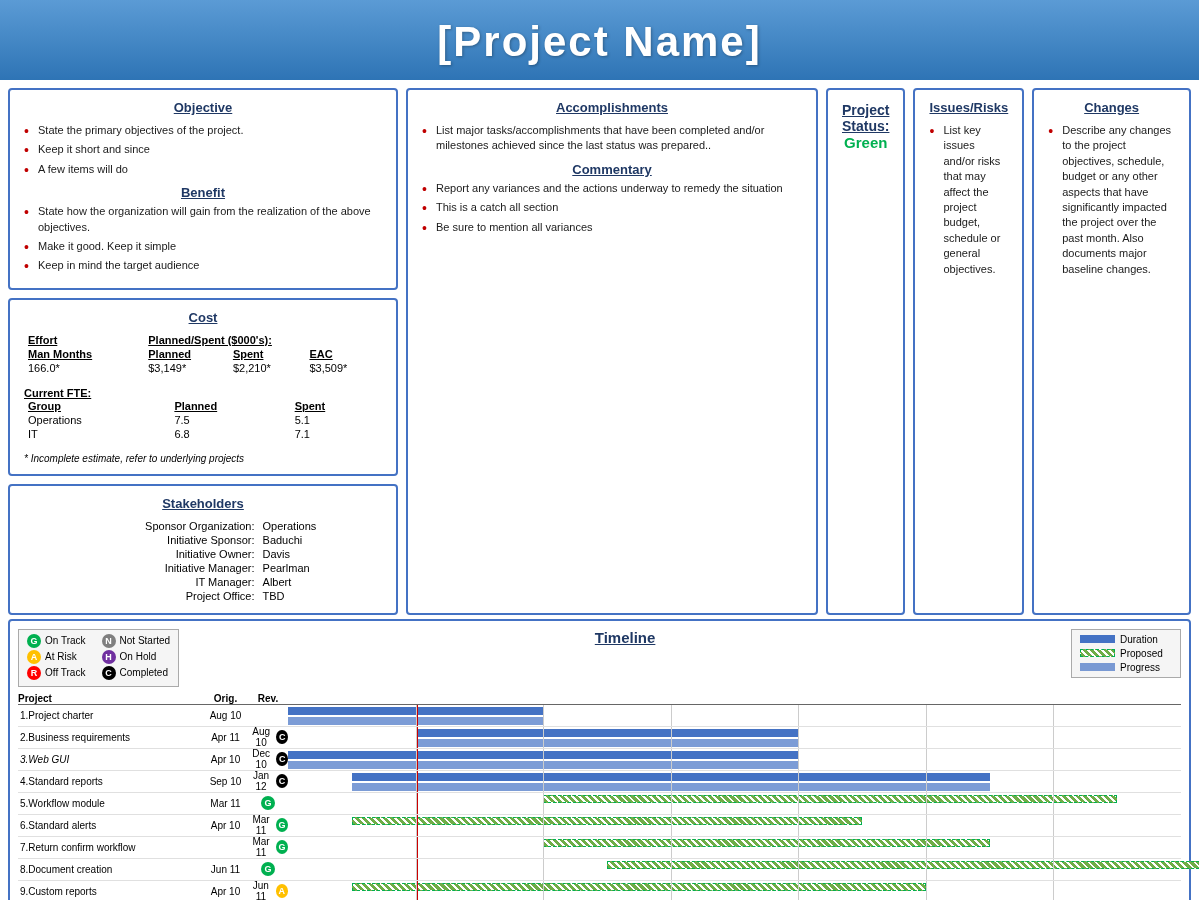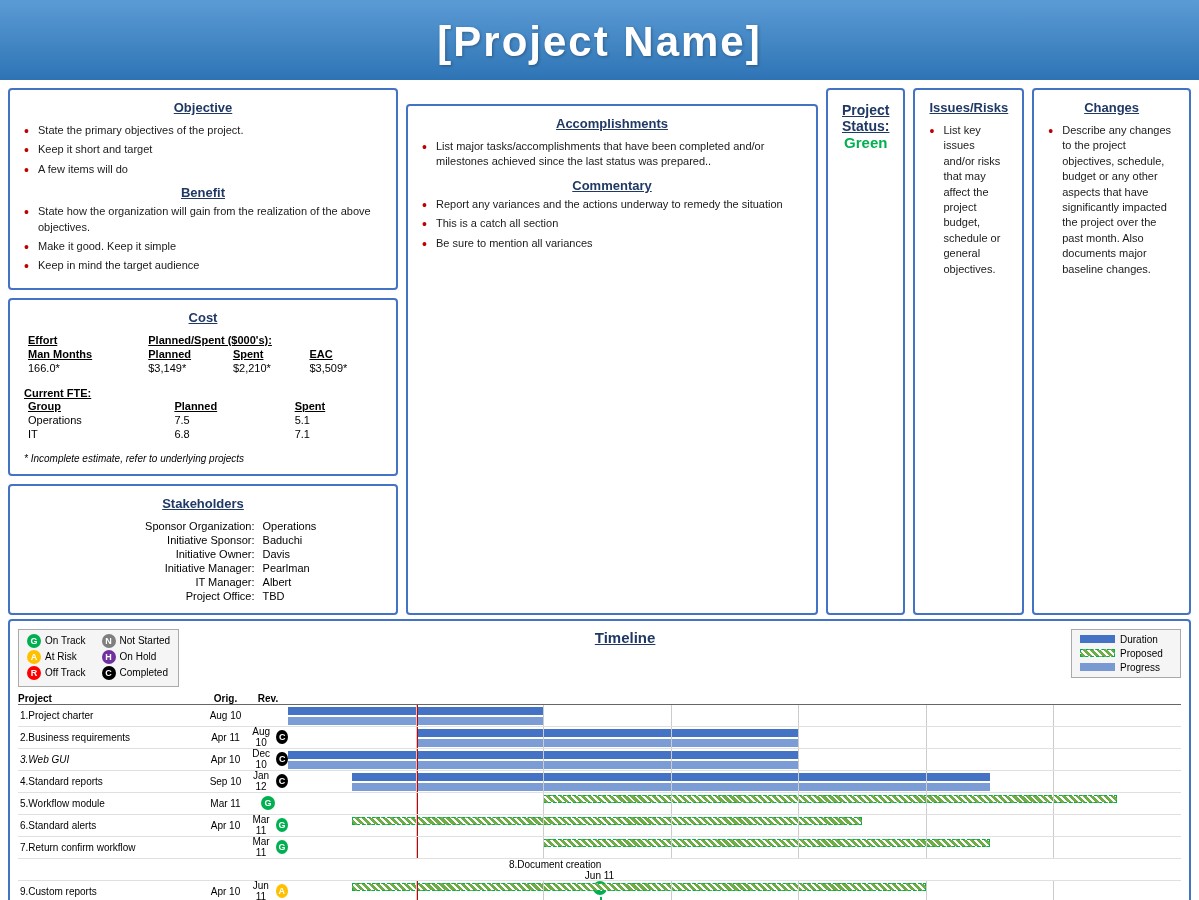--- a/index.html
+++ b/index.html
@@ -34,21 +34,20 @@
       flex-direction: column;
       width: 390px;
       gap: 8px;
       flex-shrink: 0;
     }
     .col-middle {
       display: flex;
       flex-direction: column;
       flex: 1;
       gap: 8px;
-      margin-top: 16px;
     }
     .col-right {
       display: flex;
       flex-direction: row;
       width: 365px;
       gap: 8px;
       flex-shrink: 0;
     }
     .panel {
       border: 2px solid #4472c4;
@@ -235,21 +234,21 @@
 </div>
 
 <div class="main-content">
 
   <div class="col-left">
 
     <div class="panel">
       <div class="panel-title">Objective</div>
       <ul class="bullet-list">
         <li>State the primary objectives of the project.</li>
-        <li>Keep it short and target</li>
+        <li>Keep it short and since</li>
         <li>A few items will do</li>
       </ul>
       <div class="panel-title section-divider">Benefit</div>
       <ul class="bullet-list">
         <li>State how the organization will gain from the realization of the above objectives.</li>
         <li>Make it good. Keep it simple</li>
         <li>Keep in mind the target audience</li>
       </ul>
     </div>
 
@@ -561,21 +560,21 @@
               <div style="position: absolute; height: 8px; top: 2px; left: 28.5714%; width: 50%; background: repeating-linear-gradient(45deg, rgb(112, 173, 71), rgb(112, 173, 71) 3px, rgb(255, 255, 255) 3px, rgb(255, 255, 255) 5px); border: 1px dashed rgb(0, 176, 80);"></div>
               <div style="position: absolute; top: 0px; bottom: 0px; width: 2px; background: rgb(204, 0, 0); left: 14.3%;"></div>
               <div style="position: absolute; top: 0px; bottom: 0px; width: 1px; background: rgb(204, 204, 204); left: 14.2857%;"></div>
               <div style="position: absolute; top: 0px; bottom: 0px; width: 1px; background: rgb(204, 204, 204); left: 28.5714%;"></div>
               <div style="position: absolute; top: 0px; bottom: 0px; width: 1px; background: rgb(204, 204, 204); left: 42.8571%;"></div>
               <div style="position: absolute; top: 0px; bottom: 0px; width: 1px; background: rgb(204, 204, 204); left: 57.1429%;"></div>
               <div style="position: absolute; top: 0px; bottom: 0px; width: 1px; background: rgb(204, 204, 204); left: 71.4286%;"></div>
               <div style="position: absolute; top: 0px; bottom: 0px; width: 1px; background: rgb(204, 204, 204); left: 85.7143%;"></div>
             </div>
           </div>
-          <div style="display: flex; align-items: center; height: 22px; border-bottom: 1px solid rgb(224, 224, 224); font-size: 10px; flex-direction: column;">
+          <div style="display: flex; align-items: center; height: 22px; border-bottom: 1px solid rgb(224, 224, 224); font-size: 10px;">
             <div style="width: 185px; flex-shrink: 0; padding-left: 2px; overflow: hidden; white-space: nowrap;">8.Document creation</div>
             <div style="width: 45px; flex-shrink: 0; text-align: center;">Jun 11</div>
             <div style="width: 40px; flex-shrink: 0; text-align: center; display: flex; align-items: center; justify-content: center; gap: 2px;">
               <div class="status-circle circle-g">G</div>
             </div>
             <div style="flex: 1 1 0%; position: relative; height: 100%;">
               <div style="position: absolute; height: 8px; top: 2px; left: 35.7143%; width: 78.5714%; background-color: rgb(68, 114, 196);"></div>
               <div style="position: absolute; height: 8px; top: 2px; left: 35.7143%; width: 78.5714%; background: repeating-linear-gradient(45deg, rgb(112, 173, 71), rgb(112, 173, 71) 3px, rgb(255, 255, 255) 3px, rgb(255, 255, 255) 5px); border: 1px dashed rgb(0, 176, 80);"></div>
               <div style="position: absolute; top: 0px; bottom: 0px; width: 2px; background: rgb(204, 0, 0); left: 14.3%;"></div>
               <div style="position: absolute; top: 0px; bottom: 0px; width: 1px; background: rgb(204, 204, 204); left: 14.2857%;"></div>

